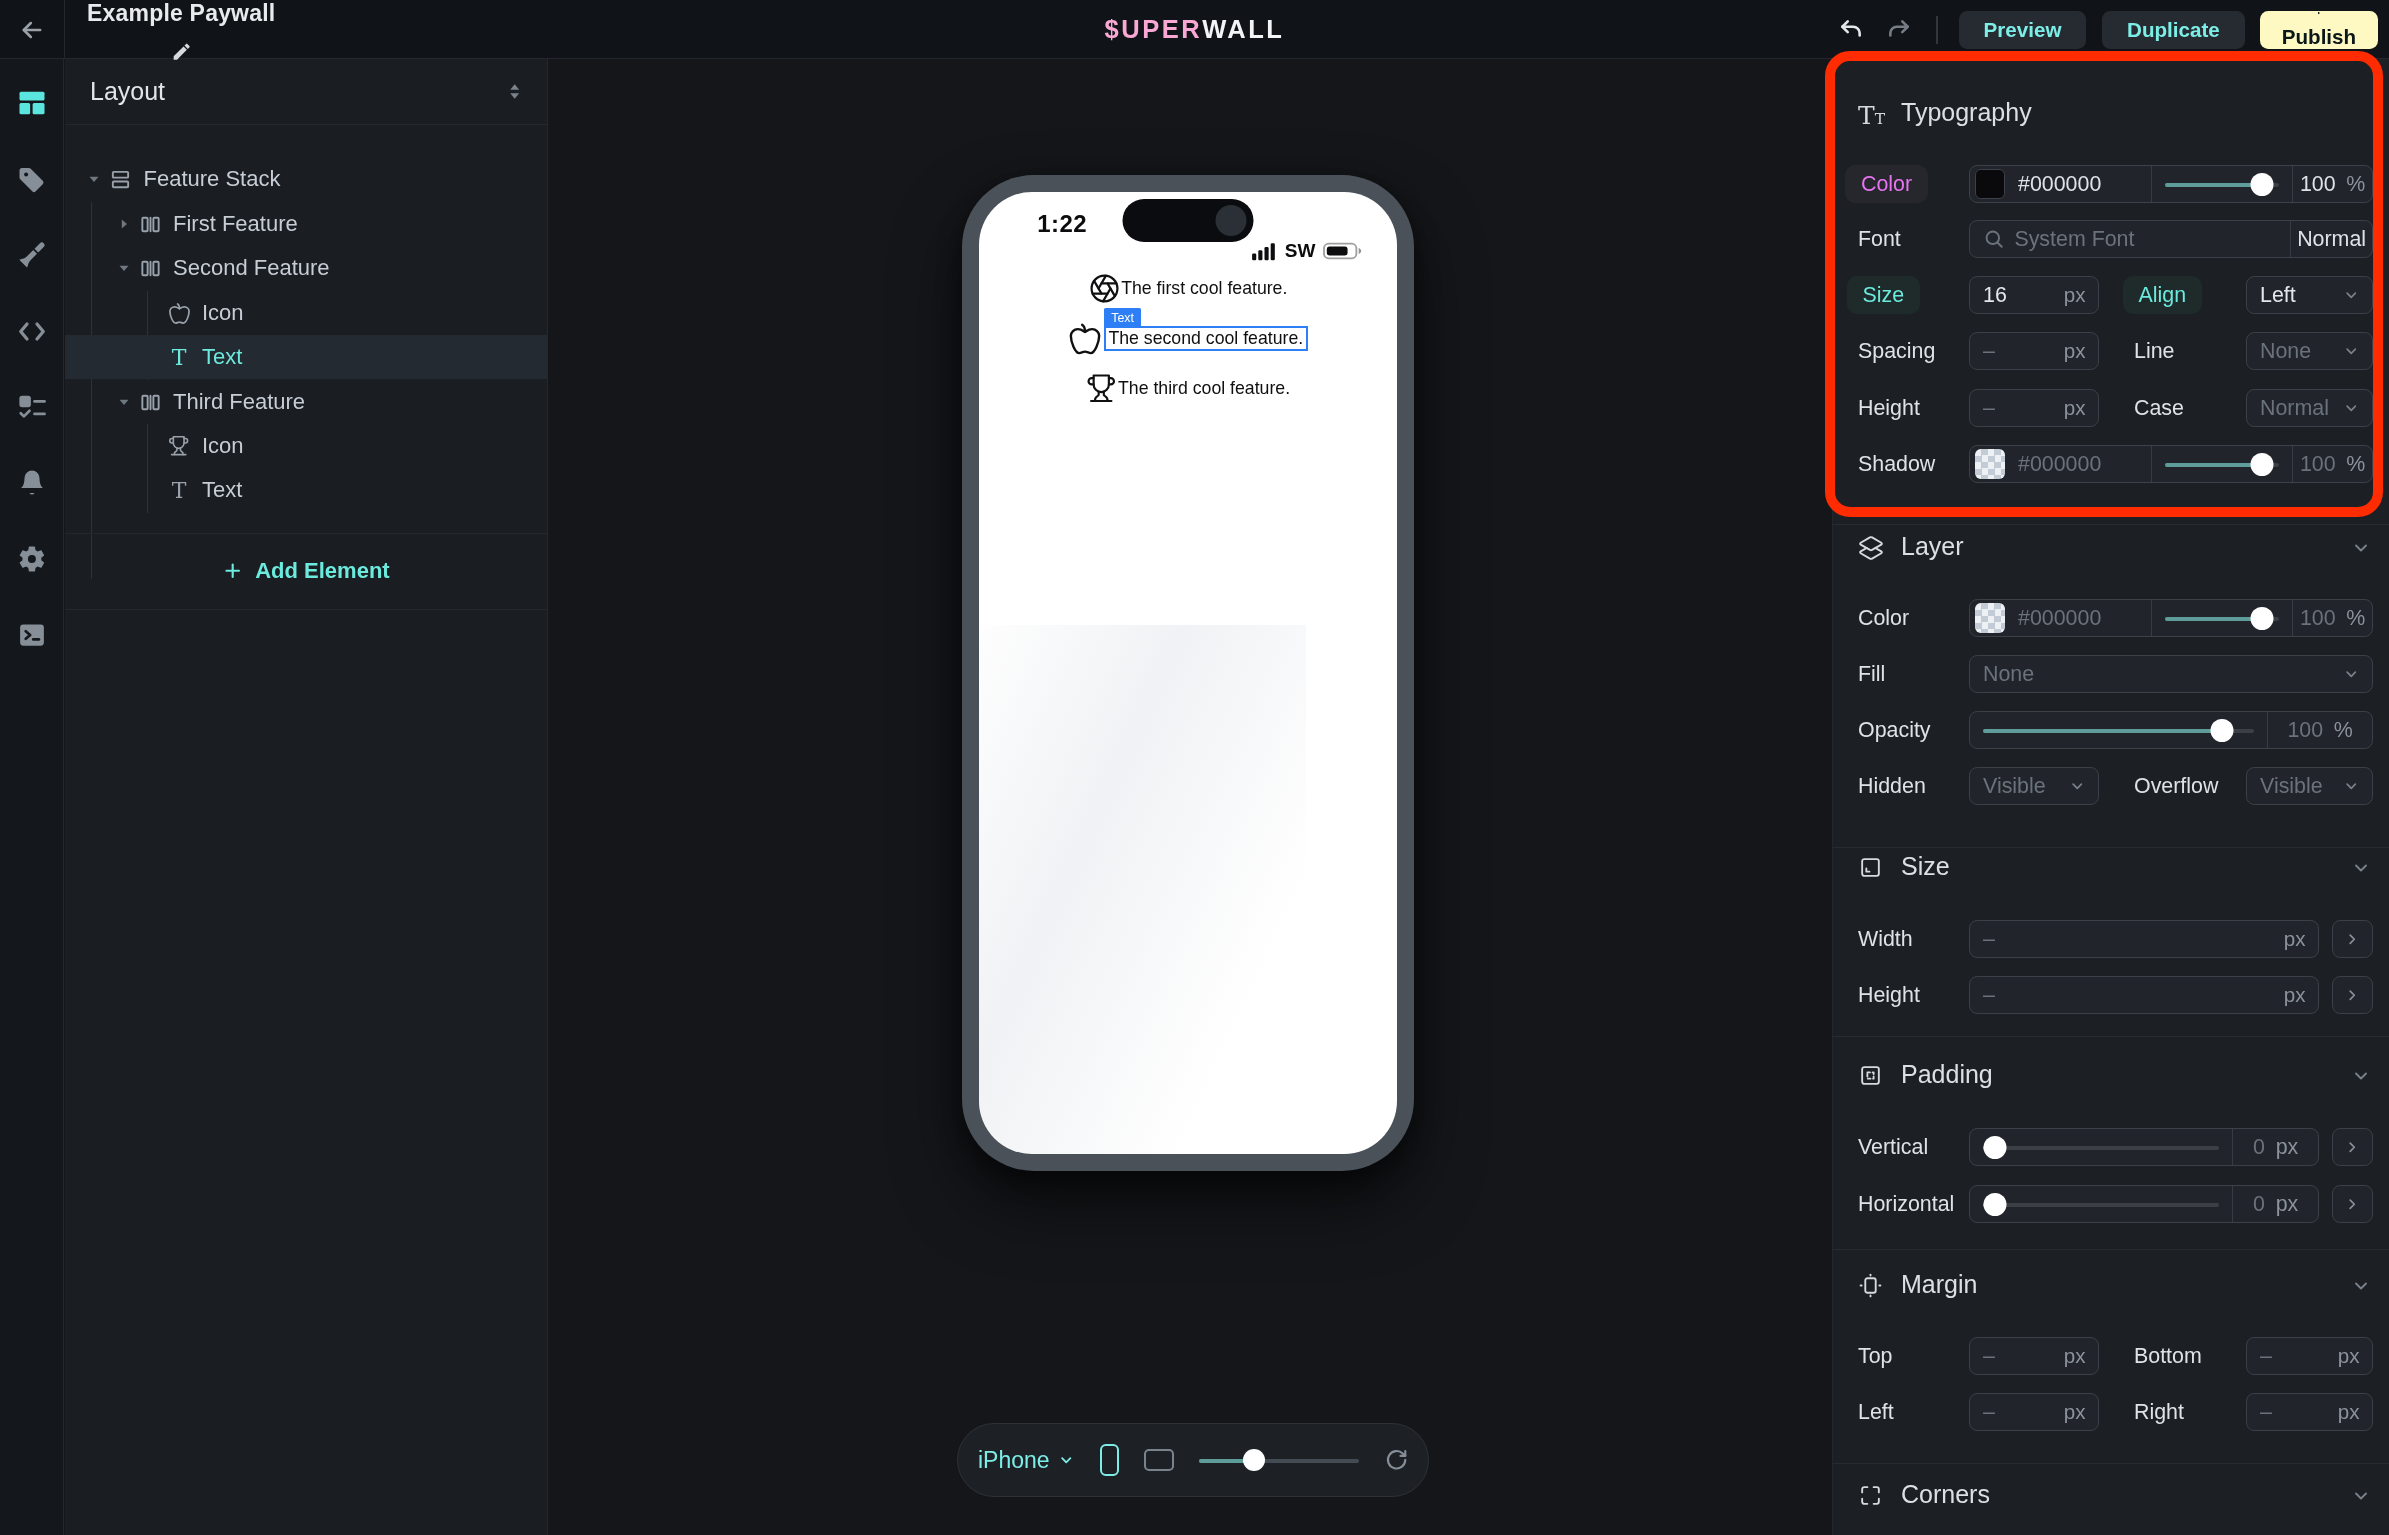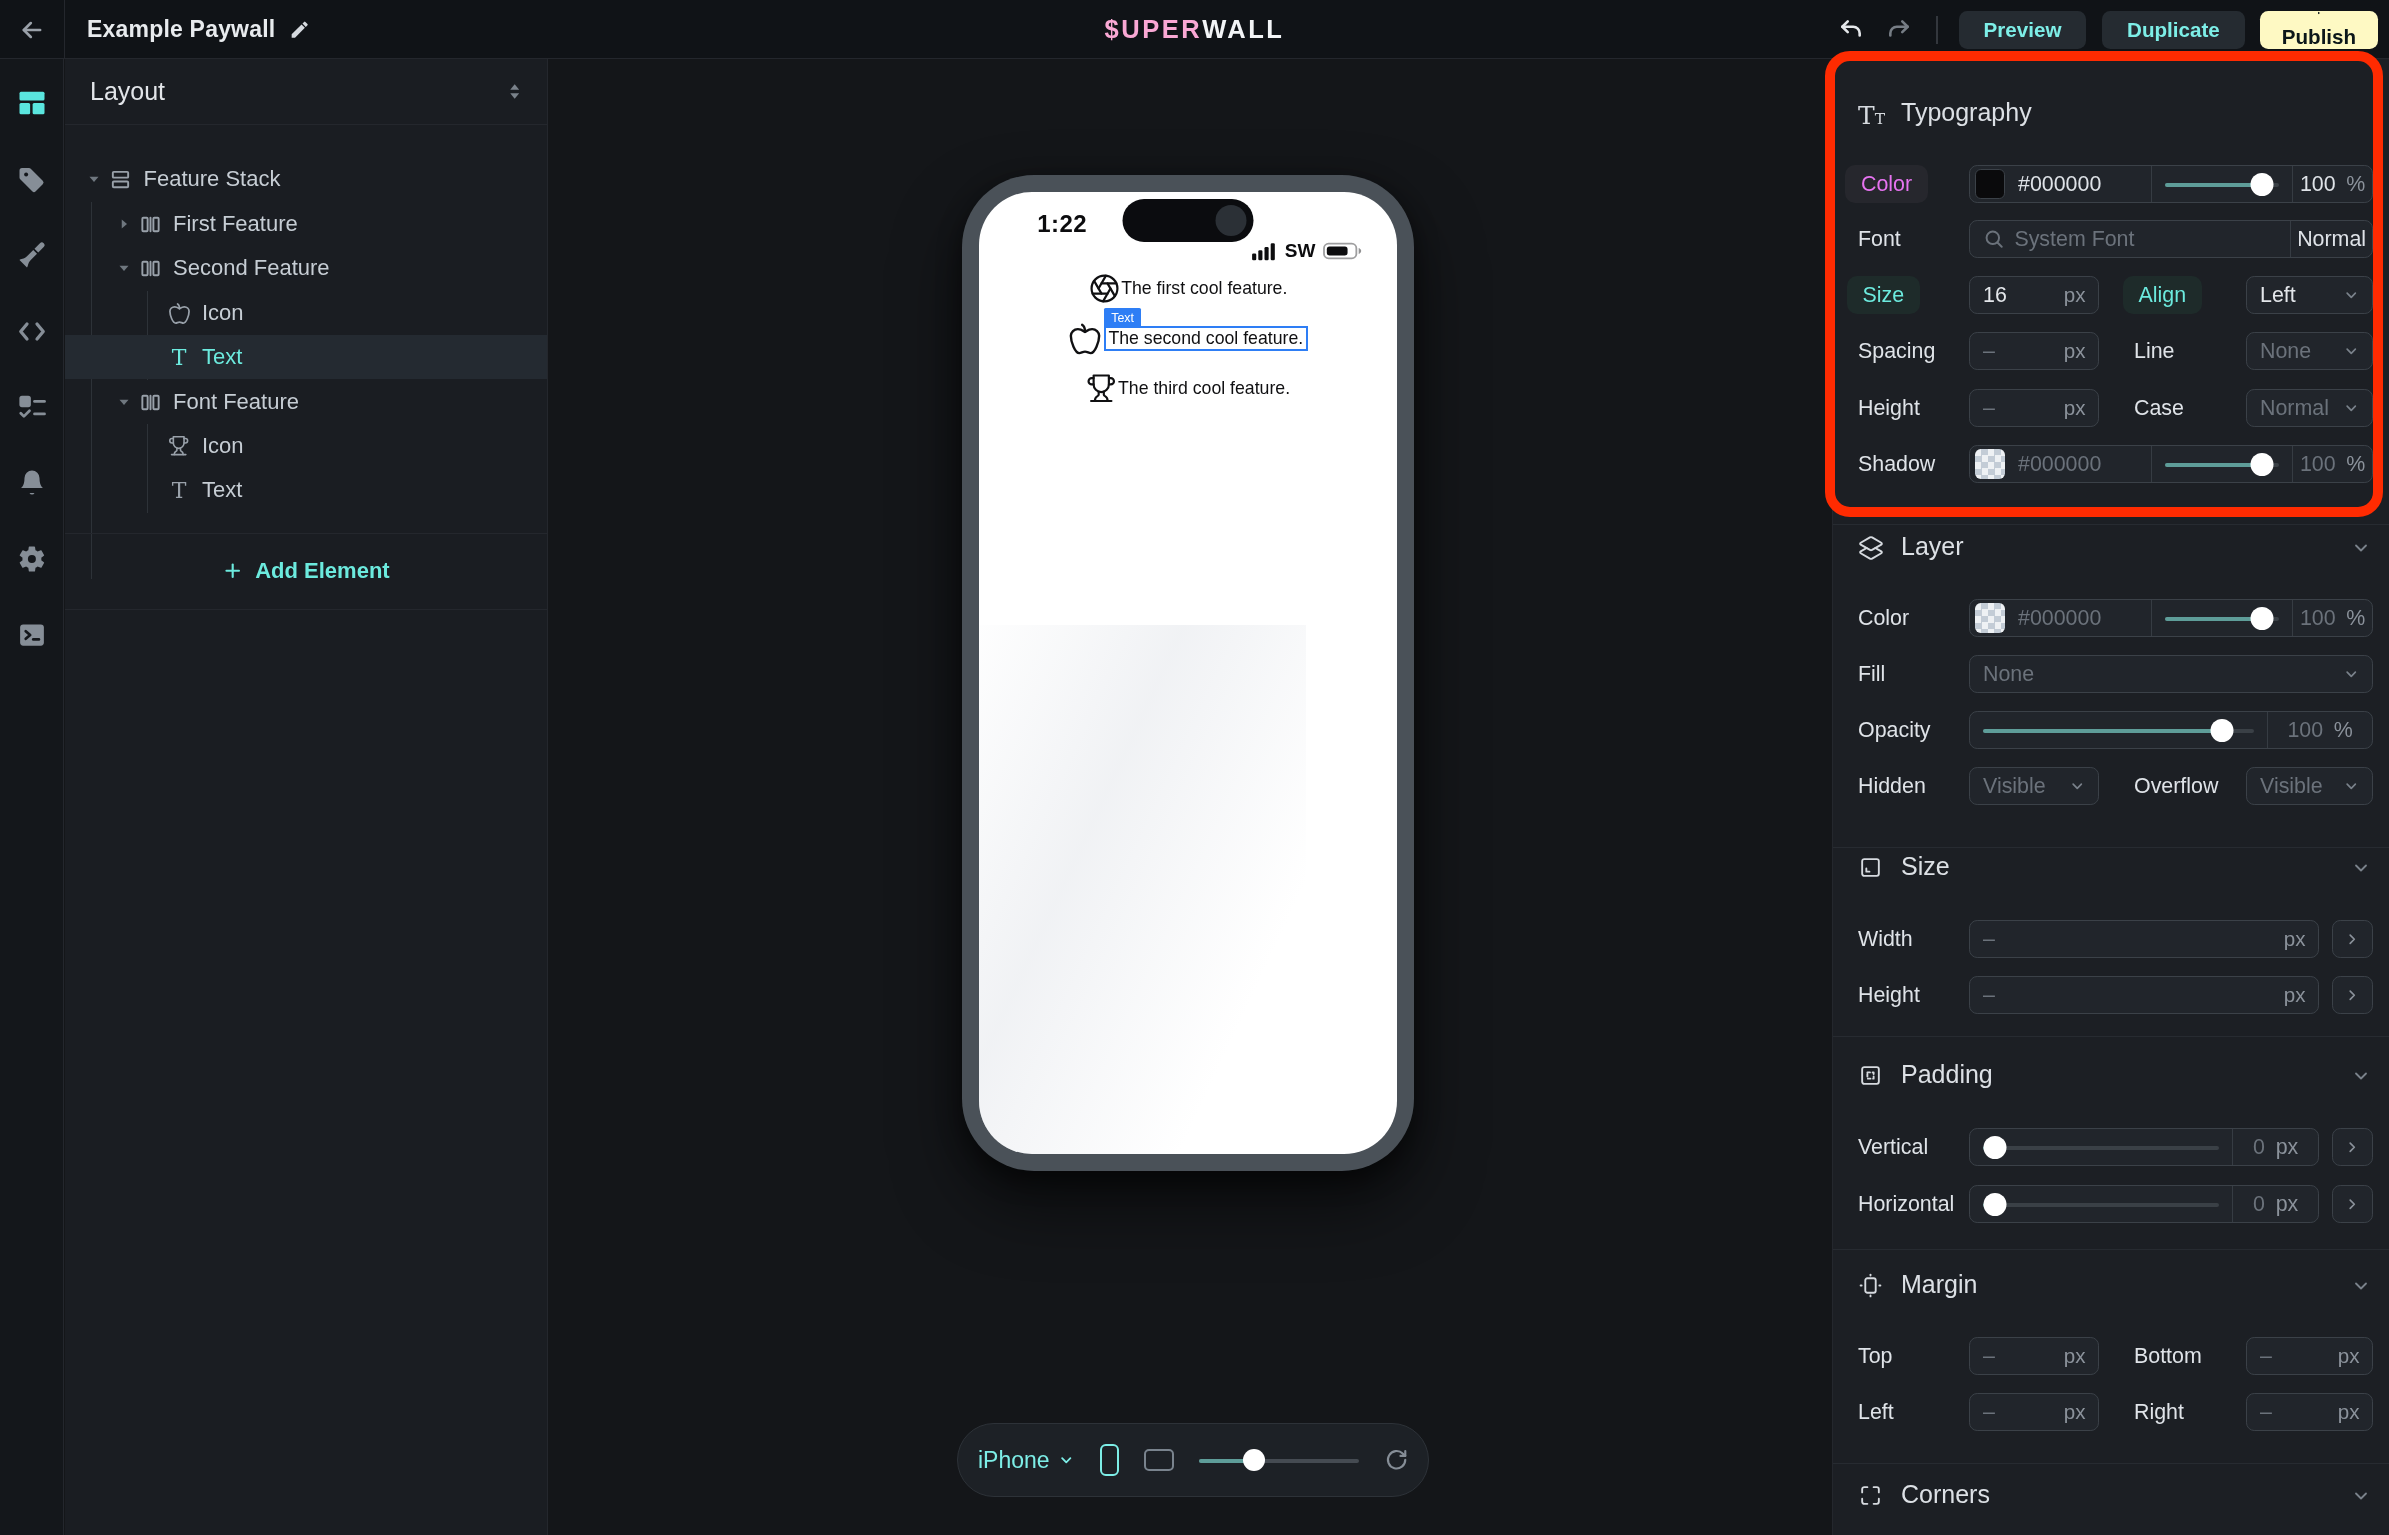--- a/index.html
+++ b/index.html
@@ -4,21 +4,21 @@
 <style>
   * { margin:0; padding:0; box-sizing:border-box; }
   html,body { width:2389px; height:1535px; overflow:hidden; background:#141619;
     font-family:"Liberation Sans", sans-serif; -webkit-user-select:none; }
 
   
   .topbar { position:absolute; left:0; top:0; width:2389px; height:59px; background:#101317;
     border-bottom:0.8px solid #24272d; z-index:30; }
   .topbar .railcut { position:absolute; left:64px; top:0; width:0.8px; height:59px; background:#24272d; }
   .back { position:absolute; left:0; top:0; width:64px; height:59px; display:flex; align-items:center; justify-content:center; cursor:pointer; }
-  .tb-title-wrap { position:absolute; left:87px; top:0; height:59px; display:flex; align-items:center; gap:14px; }
+  .tb-title-wrap { position:absolute; left:87px; top:0; height:59px; display:flex; align-items:center; gap:14px;flex-direction:column; }
   .tb-title { font-size:23px; font-weight:600; color:#e8ebee; letter-spacing:0.2px; }
   .logo { position:absolute; left:0; right:0; top:0; height:59px; display:flex; align-items:center; justify-content:center;
     font-size:25.5px; font-weight:800; letter-spacing:2.5px; pointer-events:none; }
   .logo .cy { color:#f9a8d4; } .logo .wh { color:#f2f4f6; }
   .tb-right { position:absolute; right:11.5px; top:0; height:59px; display:flex; align-items:center; gap:15.6px; }
   .icon-btn { width:33px; height:33px; display:flex; align-items:center; justify-content:center; cursor:pointer; }
   .tb-divider { width:1.6px; height:28px; background:#33373d; margin:0 5px; }
   .btn { height:38px; border:none; border-radius:8.2px; font-family:inherit; font-size:20.6px; font-weight:600;
     padding:0 25px; cursor:pointer; display:flex; align-items:center; gap:10px; }
   .btn.ghost { background:#252b31; color:#7deee7; }
@@ -315,21 +315,21 @@
             <path d="M6 9h12l-6 7z"></path>
           </svg>
         </span>
       <span class="ticon">
           <svg class="ln" width="23" height="23" viewBox="0 0 24 24" stroke="#99a1aa" stroke-width="2">
             <rect x="3.5" y="5" width="5.5" height="14" rx="1"></rect>
             <line x1="12" y1="5" x2="12" y2="19"></line>
             <rect x="15" y="5" width="5.5" height="14" rx="1"></rect>
           </svg>
         </span>
-      <span>Font Feature</span>
+      <span>Third Feature</span>
     </div>
     <div class="trow d2" style="top:299px">
       <span class="ticon">
           <svg class="ln" width="21.4" height="21.4" viewBox="0 0 24 24" stroke="#99a1aa" stroke-width="1.8">
             <path d="M6 9H4.5a2.5 2.5 0 0 1 0-5H6"></path>
             <path d="M18 9h1.5a2.5 2.5 0 0 0 0-5H18"></path>
             <path d="M4 22h16"></path>
             <path d="M10 14.66V17c0 .55-.47.98-.97 1.21C7.85 18.75 7 20.24 7 22"></path>
             <path d="M14 14.66V17c0 .55.47.98.97 1.21C16.15 18.75 17 20.24 17 22"></path>
             <path d="M18 2H6v7a6 6 0 0 0 12 0V2Z"></path>

